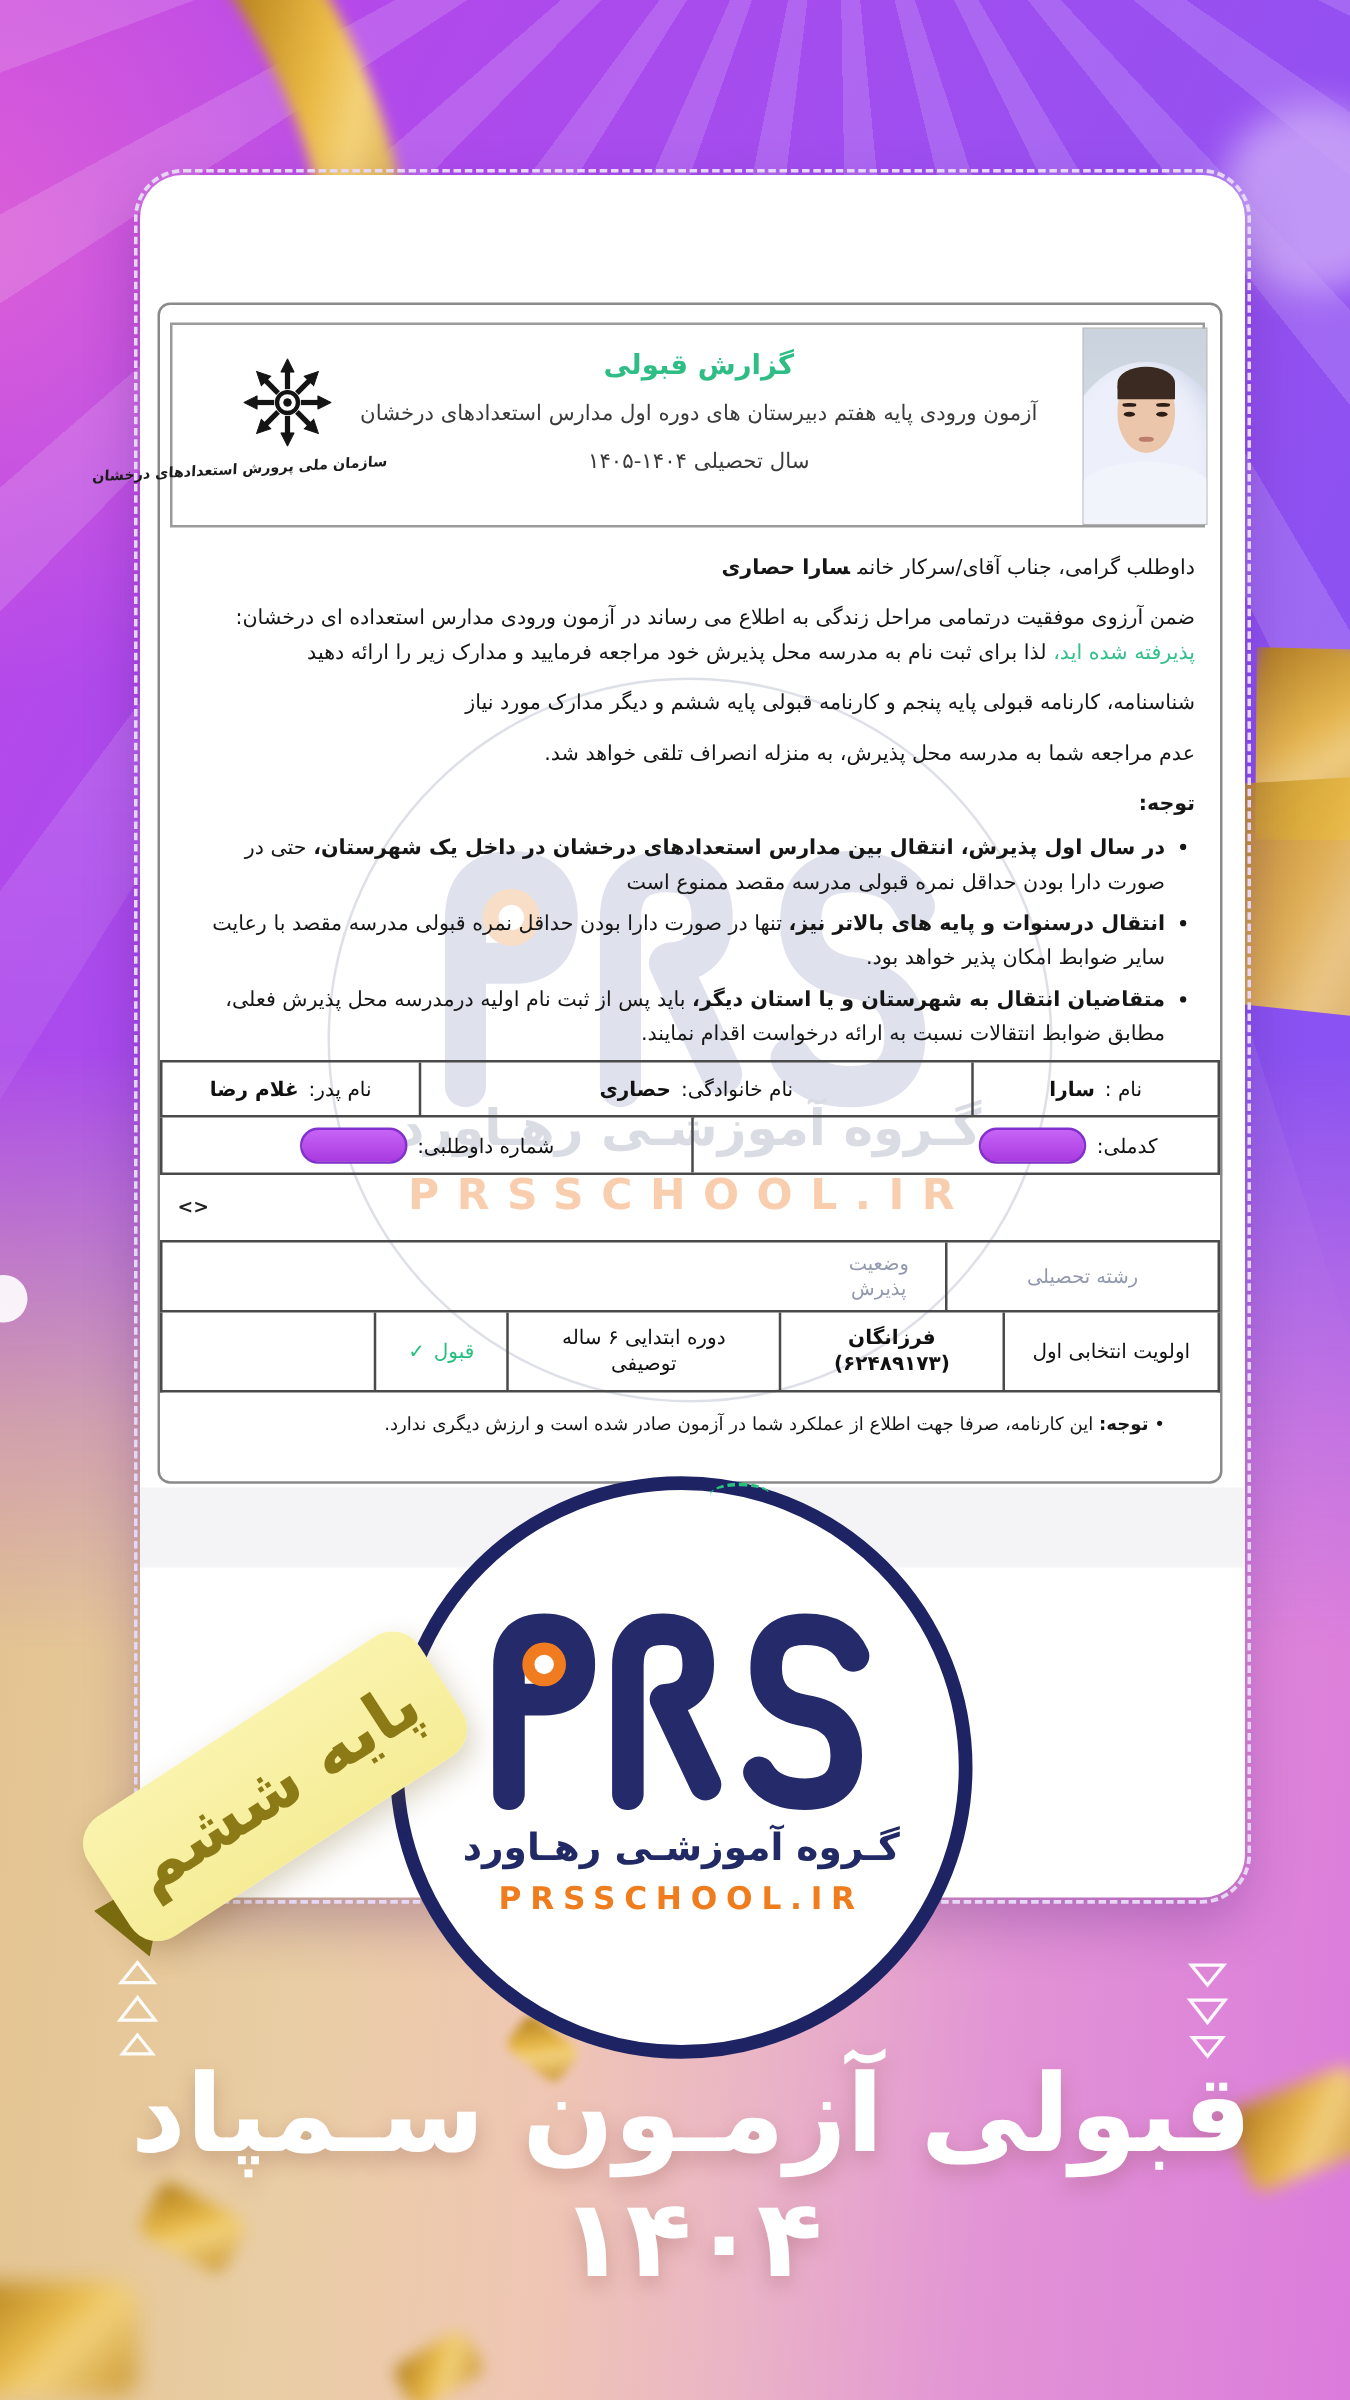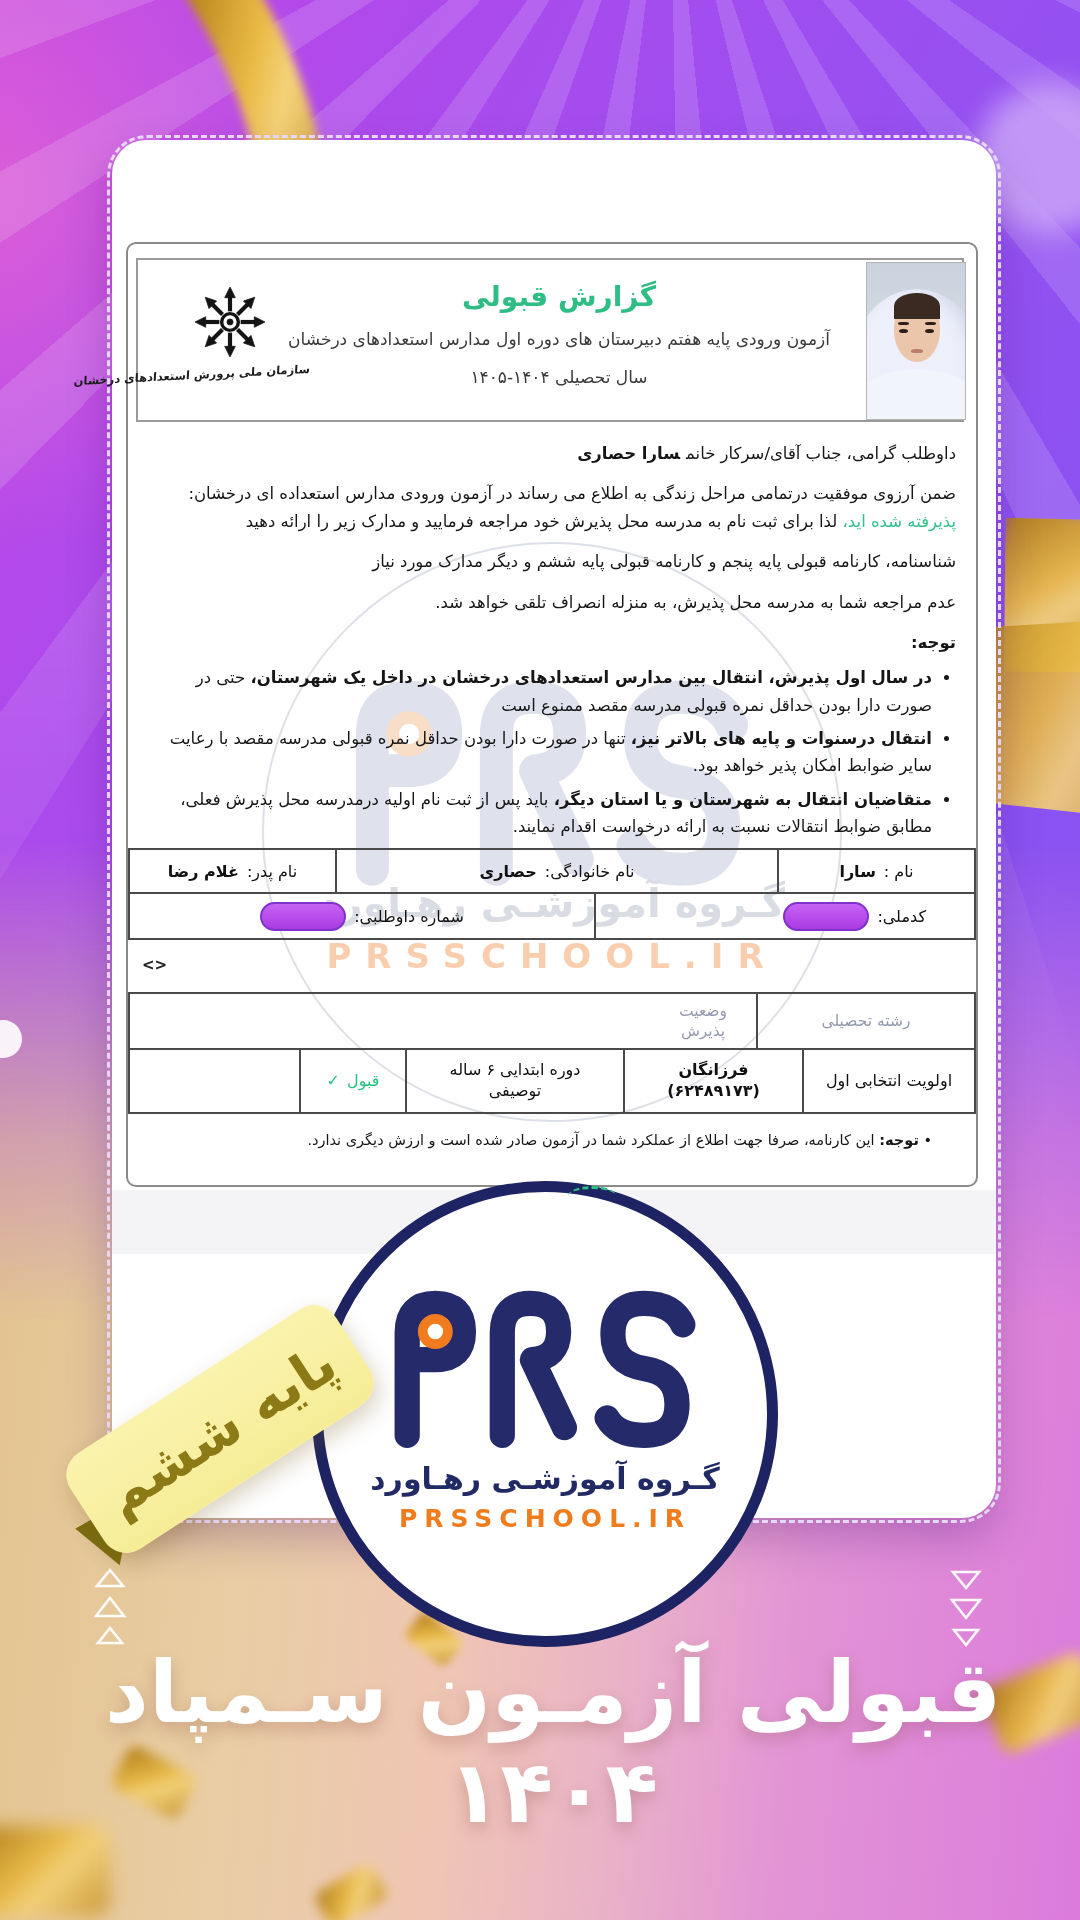--- a/index.html
+++ b/index.html
@@ -62,21 +62,21 @@
   .ph-hijab { position:absolute; left:-18px; top:26px; width:136px; height:170px; background:#edf0fa; border-radius:50% 50% 42% 42%; box-shadow:inset -10px -6px 18px rgba(160,170,210,.45); }
   .ph-hair { position:absolute; left:27px; top:30px; width:46px; height:26px; background:#3a2a21; border-radius:50% 50% 0 0; }
   .ph-face { position:absolute; left:27px; top:37px; width:46px; height:62px; background:#ecc6aa; border-radius:46% 46% 52% 52%; }
   .ph-bang { position:absolute; left:27px; top:34px; width:46px; height:16px; background:#3a2a21; border-radius:50% 50% 45% 45%/90% 90% 20% 20%; }
   .ph-eye { position:absolute; width:9px; height:4px; background:#2c1d16; border-radius:50%; top:66px; }
   .ph-brow { position:absolute; width:11px; height:3px; background:#2c1d16; border-radius:40%; top:59px; }
   .ph-mouth { position:absolute; left:44px; top:86px; width:12px; height:4px; background:#bb7e6c; border-radius:40%; }
   .ph-front { position:absolute; left:-8px; top:106px; width:116px; height:60px; background:#f2f4fc; border-radius:55% 55% 0 0; }
 
   .header-center { position:absolute; left:140px; right:126px; top:36px; text-align:center; }
-  .doc-title { font-size:28px; font-weight:bold; color:#2ebd84; margin-bottom:16px; }
+  .doc-title { font-size:22px; font-weight:bold; color:#2ebd84; margin-bottom:16px; }
   .doc-subtitle { font-size:17px; color:#3b3b3b; margin-bottom:18px; }
   .doc-year { font-size:17px; color:#3b3b3b; }
   .emblem-block { position:absolute; left:22px; top:40px; width:160px; text-align:center; }
   .emblem-block svg { display:block; margin:0 auto; }
   .org-name { margin-top:6px; font-size:11.5px; font-weight:bold; color:#1c1c1c; transform:rotate(-3deg) skewX(-6deg); white-space:nowrap; }
 
   
   .doc-body { position:absolute; top:196px; right:20px; left:20px; font-size:16.5px; color:#161616; line-height:1.66; text-align:right; }
   .doc-body p { margin-bottom:13px; }
   .greet-name { font-weight:bold; margin-right:6px; }
@@ -87,21 +87,21 @@
   .b-lead { font-weight:bold; }
 
   
   .info-grid { position:absolute; left:0; right:0; top:604px; direction:rtl; }
   .ig-row { display:flex; direction:rtl; border:2px solid #4a4a4a; height:46px; align-items:stretch; background:transparent; }
   .ig-row + .ig-row { border-top:none; }
   .ig-cell { display:flex; align-items:center; justify-content:center; gap:8px; font-size:16px; color:#111; border-left:2px solid #4a4a4a; }
   .ig-cell:last-child { border-left:none; }
   .ig-val { font-weight:bold; }
   .c-name { width:197px; } .c-family { width:442px; } .c-father { flex:1; }
-  .c-natid { width:380px; justify-content:flex-start; padding-right:48px; }
+  .c-natid { width:421px; justify-content:flex-start; padding-right:48px; }
   .c-candno { flex:1; }
   .pill { display:inline-block; width:86px; height:29px; border-radius:15px;
     background:linear-gradient(180deg,#c763f6,#a93ae0); border:2px solid #8232cc; }
 
   .marker { position:absolute; top:712px; left:14px; font-size:15px; font-weight:bold; color:#222; direction:ltr; }
 
   
   .res-table { position:absolute; left:0; right:0; top:748px; direction:rtl; }
   .res-row { display:flex; direction:rtl; border:2px solid #4a4a4a; }
   .res-row.head { height:58px; color:#9298ad; font-size:15.5px; }

